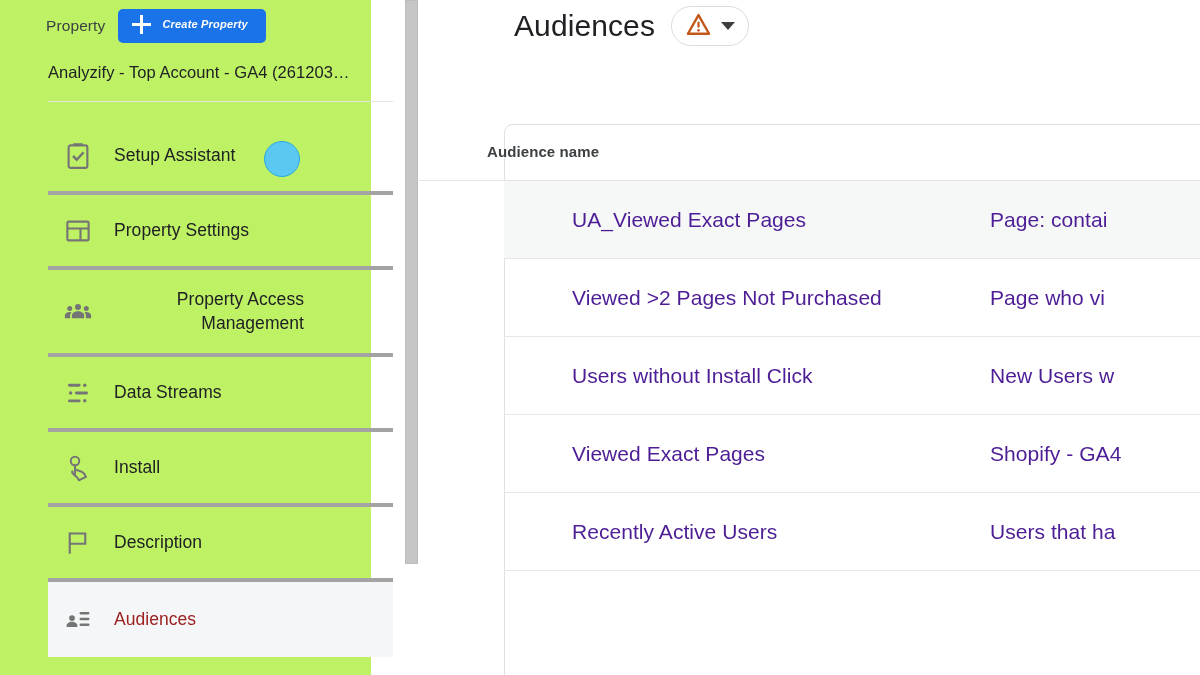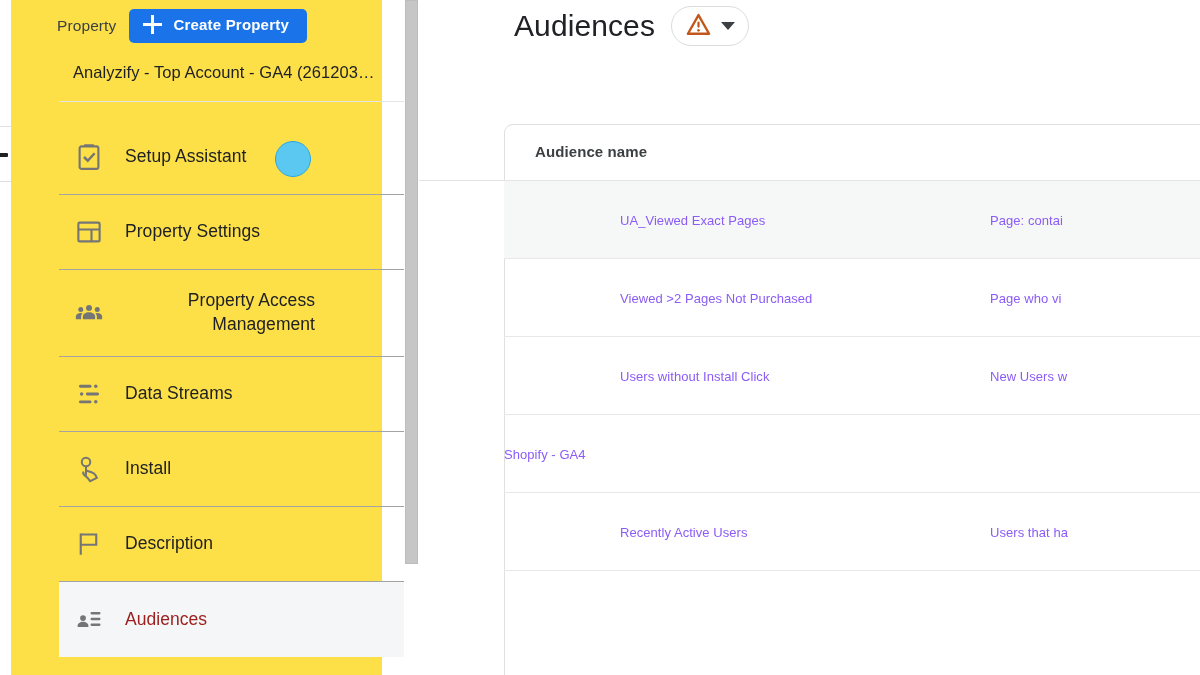--- a/index.html
+++ b/index.html
@@ -41,22 +41,21 @@
     border-radius: 1px;
   }
 
   
   .sidebar {
     position: absolute;
     left: 0;
     top: 0;
     width: 371px;
     height: 675px;
-    background: #fde047;
-    margin-left: 11px;
+    background: #bef264;
   }
 
   .property-row {
     position: absolute;
     left: 46px;
     top: 9px;
     display: flex;
     align-items: center;
     gap: 13px;
   }
@@ -69,42 +68,43 @@
     display: flex;
     align-items: center;
     gap: 11px;
     background: #1a73e8;
     color: #ffffff;
     border: none;
     border-radius: 5px;
     height: 34px;
     padding: 0 18px 4px 14px;
     font-family: "Liberation Sans", sans-serif;
-    font-size: 15px;
+    font-size: 11px;
     font-weight: bold;
     letter-spacing: 0.2px;
     cursor: pointer;
+    font-style: italic;
   }
   .plus-icon {
     position: relative;
     width: 19px;
     height: 19px;
     flex: none;
   }
   .plus-icon::before, .plus-icon::after {
     content: "";
     position: absolute;
     background: #ffffff;
   }
   .plus-icon::before { left: 8px; top: 0;  width: 3px; height: 19px; }
   .plus-icon::after  { left: 0;  top: 8px; width: 19px; height: 3px; }
 
   .account-name {
     position: absolute;
-    left: 62px;
+    left: 48px;
     top: 63px;
     font-size: 16.5px;
     color: #202124;
     letter-spacing: 0.05px;
     white-space: nowrap;
   }
 
   .divider {
     position: absolute;
     left: 48px;
@@ -120,21 +120,21 @@
     width: 404px;
   }
   .nav-item {
     position: relative;
     display: flex;
     align-items: center;
     width: 345px;
     margin-left: 48px;
     min-height: 75px;
     cursor: pointer;
-    border-bottom: 1px solid #a3a3a3;
+    border-bottom: 4px solid #a3a3a3;
   }
   .nav-item.tall { min-height: 87px; text-align: right; }
   .nav-item.selected {
     background: #f5f6f7;
     border-bottom: none;
   }
   .nav-icon {
     flex: none;
     width: 31px;
     height: 31px;
@@ -244,41 +244,41 @@
   .table-head {
     position: absolute;
     left: 0;
     top: 124px;
     width: 100%;
     height: 57px;
     display: flex;
     align-items: center;
     border-bottom: 1px solid #e4e4e4;
   }
-  .col-name  { width: 486px; padding-left: 116px; }
+  .col-name  { width: 486px; padding-left: 68px; }
   .col-desc  { flex: 1; padding-left: 0px; }
   .th {
     font-size: 15px;
     font-weight: bold;
     color: #3c4043;
     letter-spacing: 0.1px;
     white-space: nowrap;
   }
 
   .table-row {
     display: flex;
     align-items: center;
     height: 78px;
     border-bottom: 1px solid #e8e8e8;
     cursor: pointer;
   }
   .table-row.highlight { background: #f6f7f7; }
   .td {
-    font-size: 13px;
-    color: #8b5cf6;
+    font-size: 21px;
+    color: #4c1d95;
     letter-spacing: 0.05px;
     white-space: nowrap;
   }
 </style>
 </head>
 <body>
 
 <div id="app">
 
   <div class="edge-stub">
@@ -437,20 +437,23 @@
       <div class="table-row">
         <div class="col-name">
           <span class="td">Users without Install Click</span>
         </div>
         <div class="col-desc">
           <span class="td">New Users w</span>
         </div>
       </div>
 
       <div class="table-row">
+        <div class="col-name">
+          <span class="td">Viewed Exact Pages</span>
+        </div>
         <div class="col-desc">
           <span class="td">Shopify - GA4</span>
         </div>
       </div>
 
       <div class="table-row">
         <div class="col-name">
           <span class="td">Recently Active Users</span>
         </div>
         <div class="col-desc">

